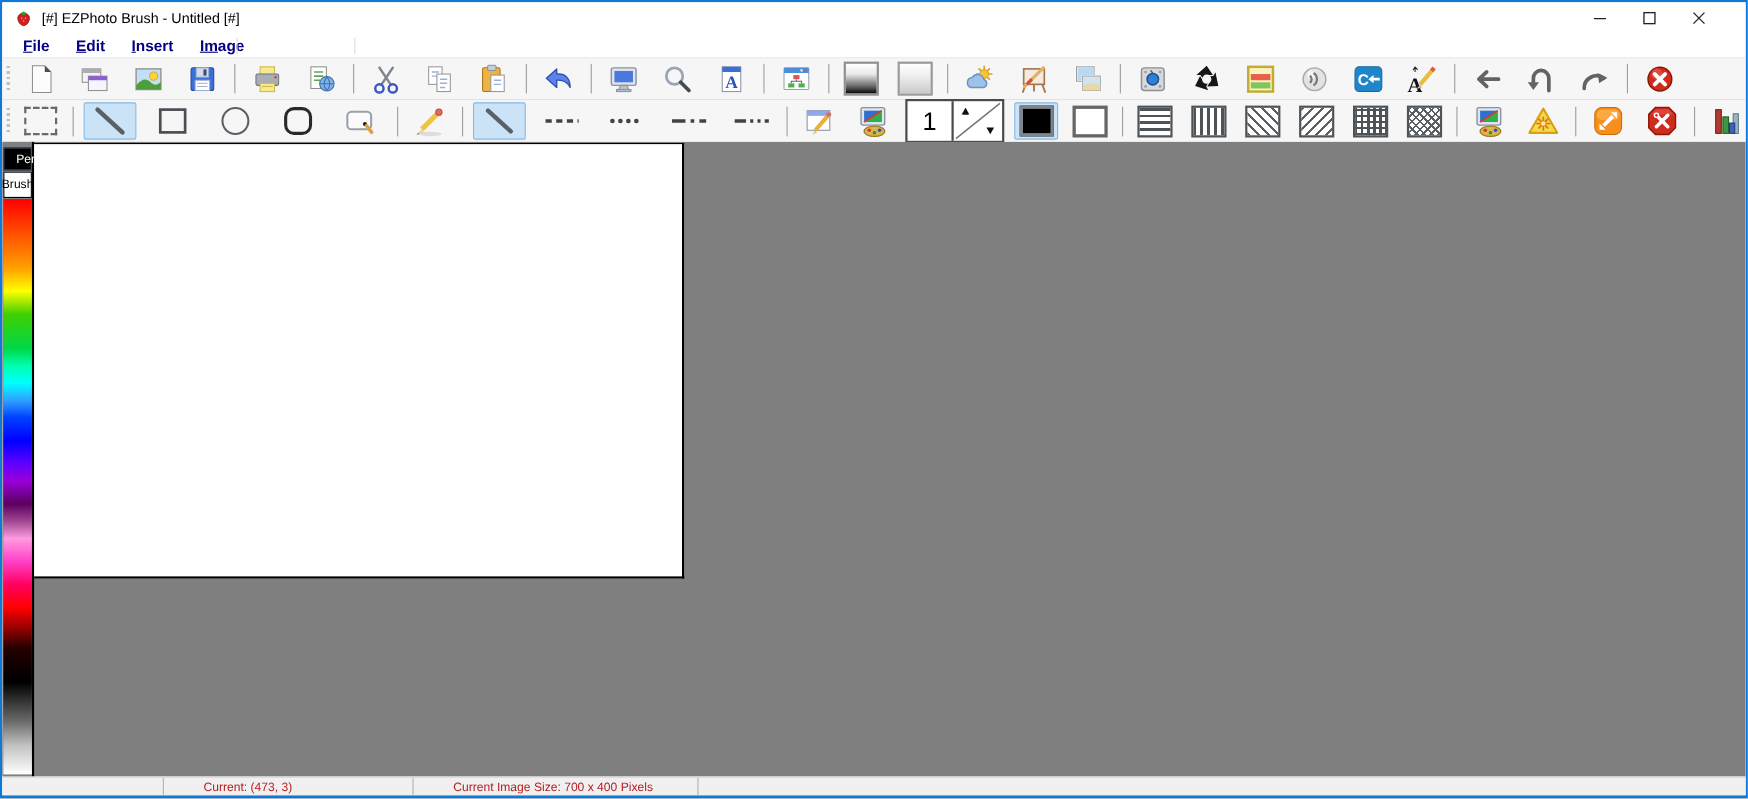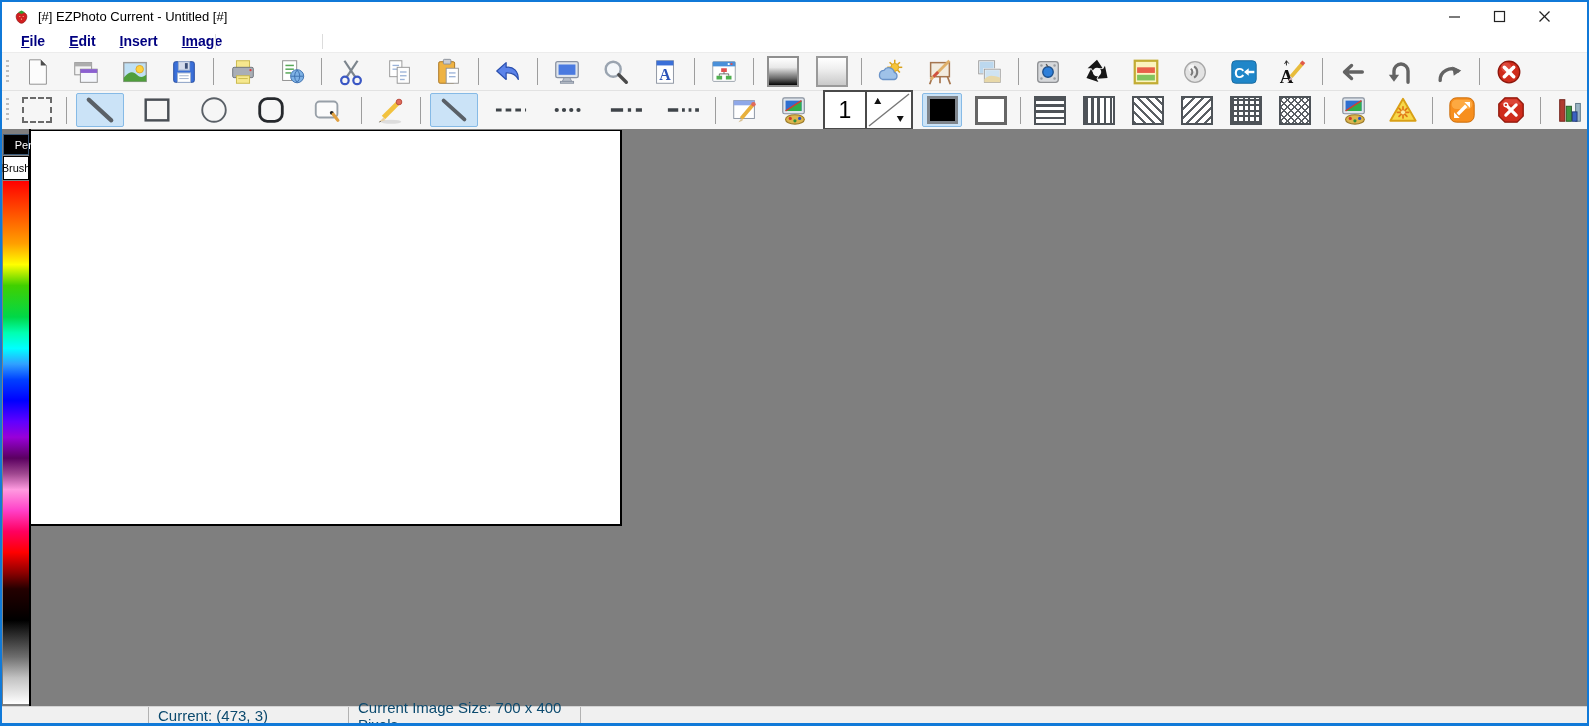--- a/index.html
+++ b/index.html
@@ -53,41 +53,41 @@
 
   
   .workspace{position:absolute;left:0;top:127px;width:100%;height:577px;background:#7f7f7f;}
   .side-strip{position:absolute;left:1px;top:0;width:28px;height:577px;border-right:2px solid #000;box-sizing:border-box;background:#7f7f7f;}
   .pen-btn{position:absolute;left:0;top:5px;width:26px;height:21px;background:#000;color:#fff;font-size:11px;display:flex;align-items:center;justify-content:center;border:1px solid #3c5a78;box-sizing:border-box;padding-left:17px;}
   .brush-btn{position:absolute;left:0;top:27px;width:26px;height:24px;background:#fff;color:#000;font-size:11px;display:flex;align-items:center;justify-content:center;border:1px solid #000;box-sizing:border-box;}
   .grad-strip{position:absolute;left:0;top:52px;width:26px;height:523px;}
   .canvas{position:absolute;left:29px;top:1px;width:589px;height:393px;background:#fff;border-top:1px solid #000;border-right:2px solid #000;border-bottom:2px solid #000;}
 
   
-  .statusbar{position:absolute;left:0;top:704px;width:100%;height:17px;background:#f0f0f0;border-top:1px solid #d4d4d4;display:flex;font-size:15px;color:#0c4a6e;}
+  .statusbar{position:absolute;left:0;top:704px;width:100%;height:17px;background:#f0f0f0;border-top:1px solid #d4d4d4;display:flex;font-size:11px;color:#b91c1c;gap:27px;}
   .sb-cell{display:flex;align-items:center;padding-left:9px;border-right:1px solid #b2b2b2;box-sizing:border-box;height:100%;}
   .sb-0{width:147px;}
   .sb-1{width:200px;}
   .sb-2{width:232px;}
   .sb-3{flex:1;border-right:none;}
 </style>
 </head>
 <body>
 
 <div class="app">
 
   <div class="titlebar">
     <svg class="app-icon" viewBox="0 0 20 20">
       <path d="M10 5 C15 5 17 8 16 12 C15 16 12 18 10 18 C8 18 5 16 4 12 C3 8 5 5 10 5Z" fill="#d21f1f" stroke="#8e1010" stroke-width="0.8"></path>
       <path d="M6 5 L10 3 L14 5 L10 7Z" fill="#2f9e2f"></path>
       <circle cx="8" cy="10" r="0.7" fill="#f5d8a0"></circle>
         <circle cx="12" cy="10" r="0.7" fill="#f5d8a0"></circle>
         <circle cx="10" cy="13" r="0.7" fill="#f5d8a0"></circle>
     </svg>
-    <span class="title-text">[#] EZPhoto Current - Untitled [#]</span>
+    <span class="title-text">[#] EZPhoto Brush - Untitled [#]</span>
     <div class="win-controls">
       <div class="wc">
         <svg viewBox="0 0 13 13">
             <line x1="1" y1="7" x2="12" y2="7" stroke="#222" stroke-width="1.2"></line>
           </svg>
       </div>
       <div class="wc">
         <svg viewBox="0 0 13 13">
             <rect x="1.5" y="1.5" width="10" height="10" fill="none" stroke="#222" stroke-width="1.2"></rect>
           </svg>

